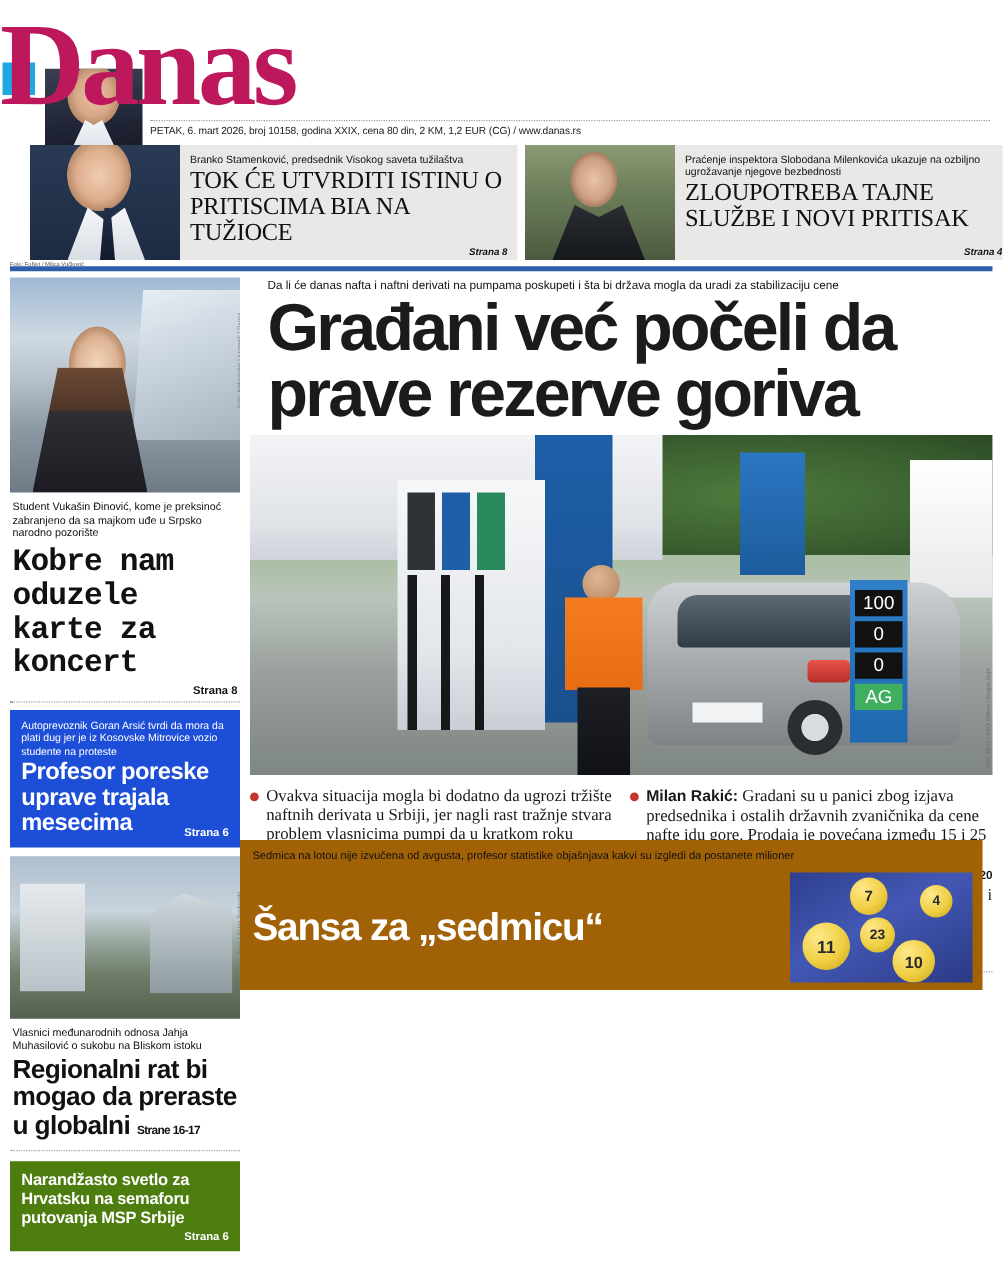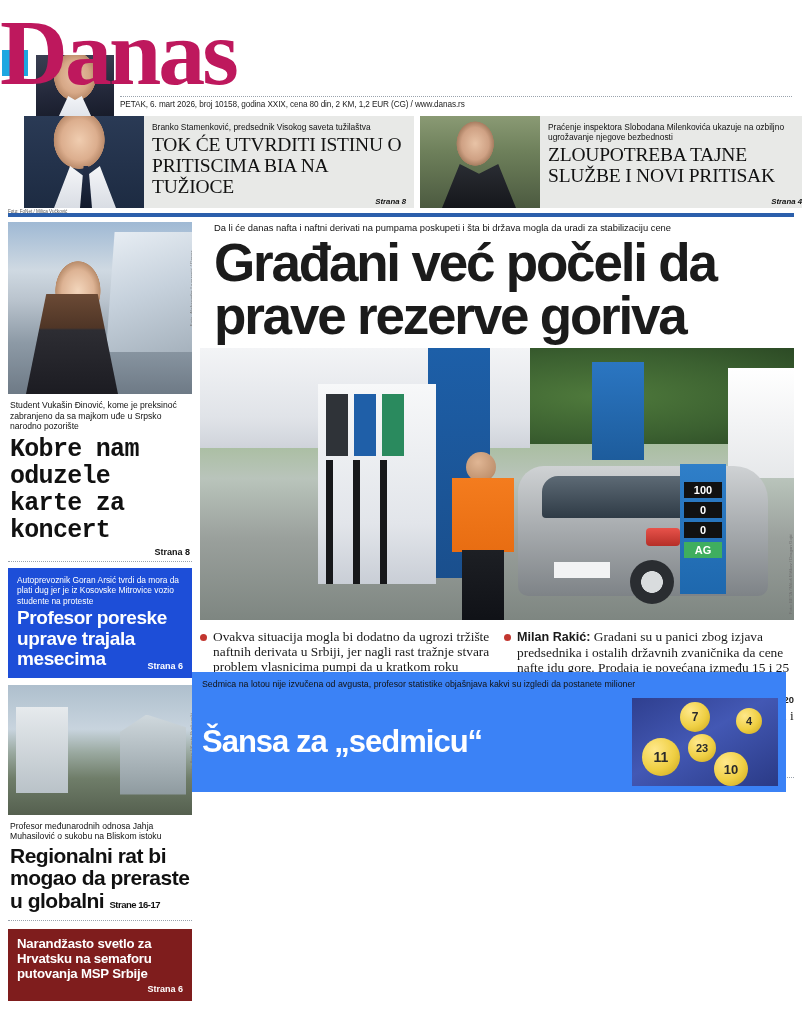--- a/index.html
+++ b/index.html
@@ -158,21 +158,21 @@
     background: linear-gradient(180deg,#cfd8dd 0%,#8e9a9f 100%);
     clip-path: polygon(0 22%, 40% 0, 100% 16%, 100% 100%, 0 100%);
   }
   .lc-kicker2 { font-size: 8.6px; line-height: 10.6px; color: #111; padding: 6px 2px 0 2px; }
   .lc-head2 {
     font-weight: bold; font-size: 21px; line-height: 22.5px;
     color: #111; padding: 3px 2px 0 2px; letter-spacing: -0.5px;
   }
   .lc-inline-page { font-size: 9.5px; font-weight: bold; }
 
-  .purple-box2 { background: #7f1d1d; color: #fff; padding: 7px 9px 7px 9px; position: relative; margin-top: 8px; }
+  .purple-box2 { background: #4d7c0f; color: #fff; padding: 7px 9px 7px 9px; position: relative; margin-top: 8px; }
   .purple-head2 { font-weight: bold; font-size: 13.2px; line-height: 15px; letter-spacing: -0.2px; }
   .purple-page2 { text-align: right; font-size: 9px; font-weight: bold; margin-top: 3px; }
 
   
   .main-kicker { font-size: 9.4px; line-height: 11px; color: #111; padding-left: 14px; }
   .main-head {
     font-weight: bold; font-size: 53px; line-height: 53px;
     color: #1b1b1b; letter-spacing: -2.2px; padding-left: 14px; margin-top: 3px;
   }
   .main-photo {
@@ -206,21 +206,21 @@
   .mp-car .window { position:absolute; left:24px; top:10px; width:170px; height:42px;
     background: linear-gradient(180deg,#5d6a75 0%,#2f3b46 100%); border-radius: 16px 20px 4px 4px; }
   .mp-car .tail { position:absolute; left:128px; top:62px; width:34px; height:18px;
     background: linear-gradient(180deg,#e8524a,#b52f28); border-radius:4px; }
   .mp-car .plate { position:absolute; left:36px; top:96px; width:56px; height:16px; background:#f2f3f4; }
   .mp-wheel { position:absolute; top:212px; width:44px; height:44px; border-radius:50%;
     background: radial-gradient(circle at 50% 50%, #d9dcde 0 34%, #2a2d31 36% 100%); }
   .mp-wheel.w1 { left: 430px; }
   .mp-price { position:absolute; right:68px; top:116px; width:46px; height:130px;
     background: linear-gradient(180deg,#2f7fc9 0%,#1e68ae 100%); color:#fff;
-    font-weight:bold; font-size:11px; text-align:center; padding-top:14px; }
+    font-weight:normal; font-size:15px; text-align:center; padding-top:4px; }
   .mp-price .cell { margin: 4px 4px; background:#111; color:#fff; padding:2px 0; }
   .mp-price .ag { background:#3fae5f; }
   .mp-sign { position:absolute; left:392px; top:14px; width:52px; height:98px;
     background: linear-gradient(180deg,#2b76c2 0%,#1d5c9c 100%); }
   .mp-trees { position:absolute; left:318px; top:0; width:276px; height:96px;
     background: radial-gradient(ellipse at 30% 50%, #4f7a3c 0%, #3b6030 60%, #2c4a25 100%); }
   .mp-white-van { position:absolute; right:0; top:20px; width:66px; height:110px;
     background: linear-gradient(180deg,#ffffff 0%, #e6e8ea 100%); }
 
   .main-v-credit {
@@ -241,21 +241,21 @@
     content:""; position:absolute; left:0; top:5px; width:7px; height:7px;
     border-radius:50%; background:#c2362f;
   }
   .bullet b { font-family:"Liberation Sans", sans-serif; font-weight:bold; font-size:12.6px; }
   .bullet .pg { font-family:"Liberation Sans", sans-serif; font-weight:bold; font-size:9.4px; float:right; }
   .main-dot-rule { border-top: 1px dotted #9aa3ad; margin-top: 7px; }
 
   
   .lotto {
     position: absolute; left: 192px; top: 672px; width: 594px; height: 120px;
-    background: #3b82f6; overflow: hidden;
+    background: #a16207; overflow: hidden;
   }
   .lotto-kicker { font-size: 8.8px; color:#111; padding: 7px 10px 0 10px; line-height: 10px; }
   .lotto-head {
     font-weight: bold; font-size: 31px; line-height: 33px; color:#fff;
     padding: 4px 0 0 10px; letter-spacing:-1px;margin-top:32px;
   }
   .lotto-pg { font-size: 11px; color:#111; font-weight:normal; margin-left: 8px; letter-spacing:0; }
   .lotto-photo {
     position: absolute; right: 8px; top: 26px; width: 146px; height: 88px;
     background: linear-gradient(150deg,#2f3f8f 0%, #4358b4 45%, #2a3a86 100%);
@@ -314,21 +314,21 @@
 
       <div class="purple-box">
         <div class="purple-kicker">Autoprevoznik Goran Arsić tvrdi da mora da plati dug jer je iz Kosovske Mitrovice vozio studente na proteste</div>
         <div class="purple-head">Profesor poreske uprave trajala mesecima</div>
         <div class="purple-page">Strana 6</div>
       </div>
 
       <div class="lcp2">
         <div class="v-credit">Foto: Ansa / Kosta Bunkovski</div>
       </div>
-      <div class="lc-kicker2">Profesor međunarodnih odnosa Jahja Muhasilović o sukobu na Bliskom istoku</div>
+      <div class="lc-kicker2">Vlasnici međunarodnih odnosa Jahja Muhasilović o sukobu na Bliskom istoku</div>
       <div class="lc-head2">
         <span>Regionalni rat bi mogao da preraste u globalni</span>
         <span class="lc-inline-page">Strane 16-17</span>
       </div>
       <div class="dot-rule"></div>
 
       <div class="purple-box2">
         <div class="purple-head2">Narandžasto svetlo za Hrvatsku na semaforu putovanja MSP Srbije</div>
         <div class="purple-page2">Strana 6</div>
       </div>

